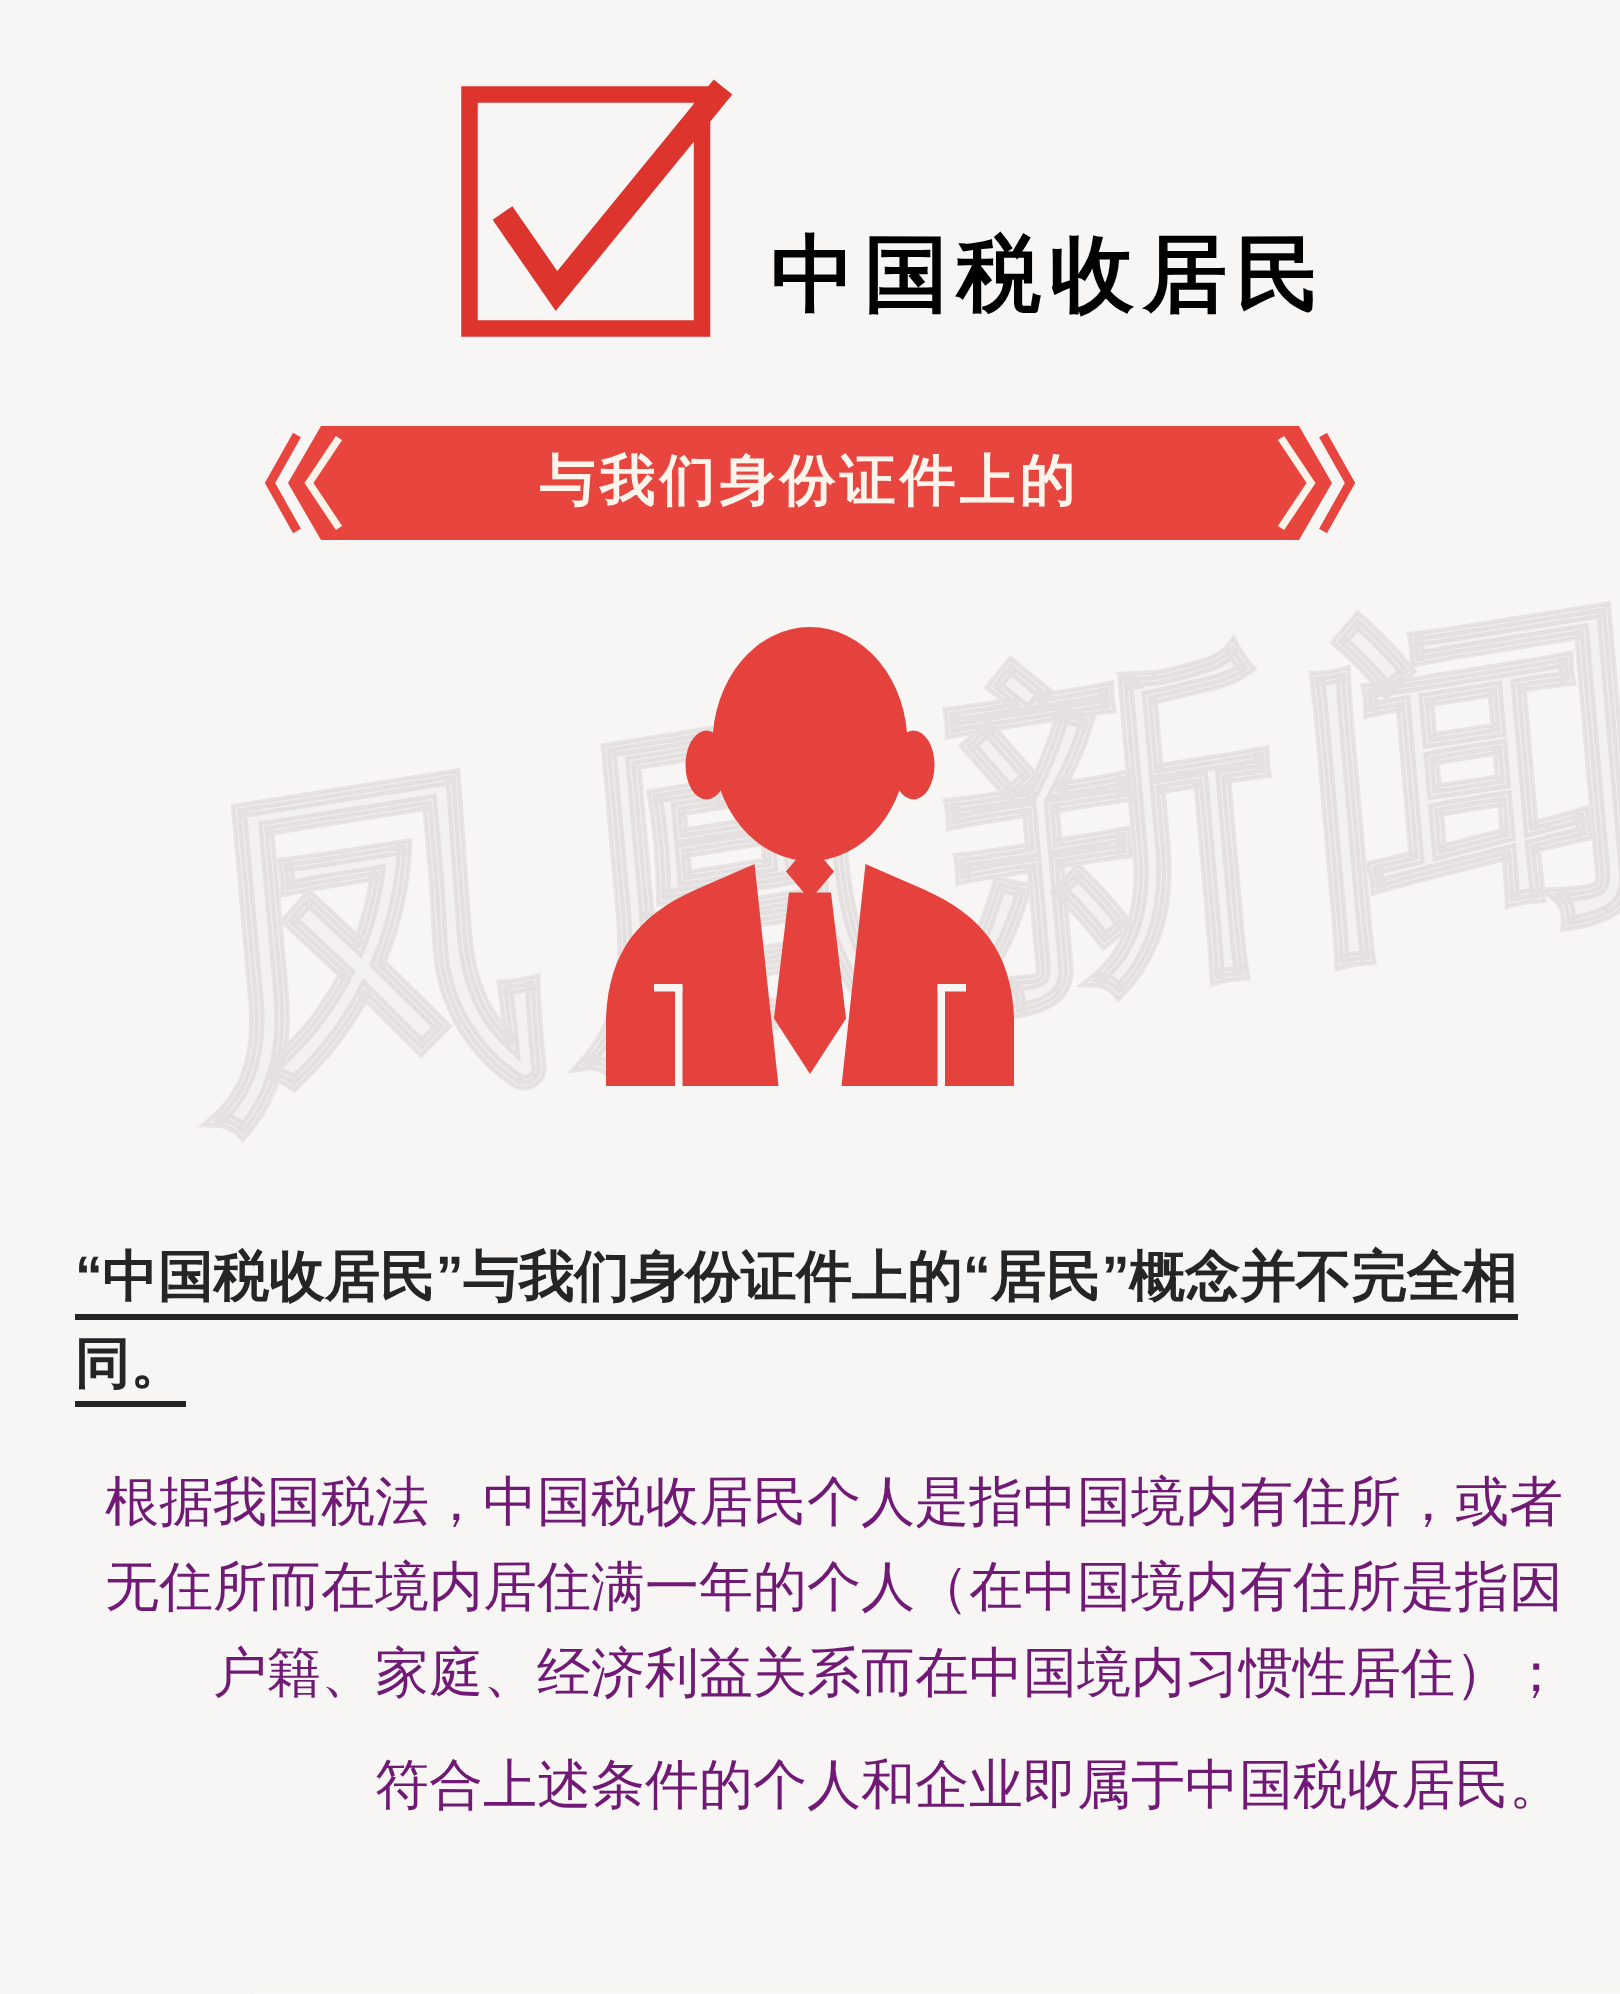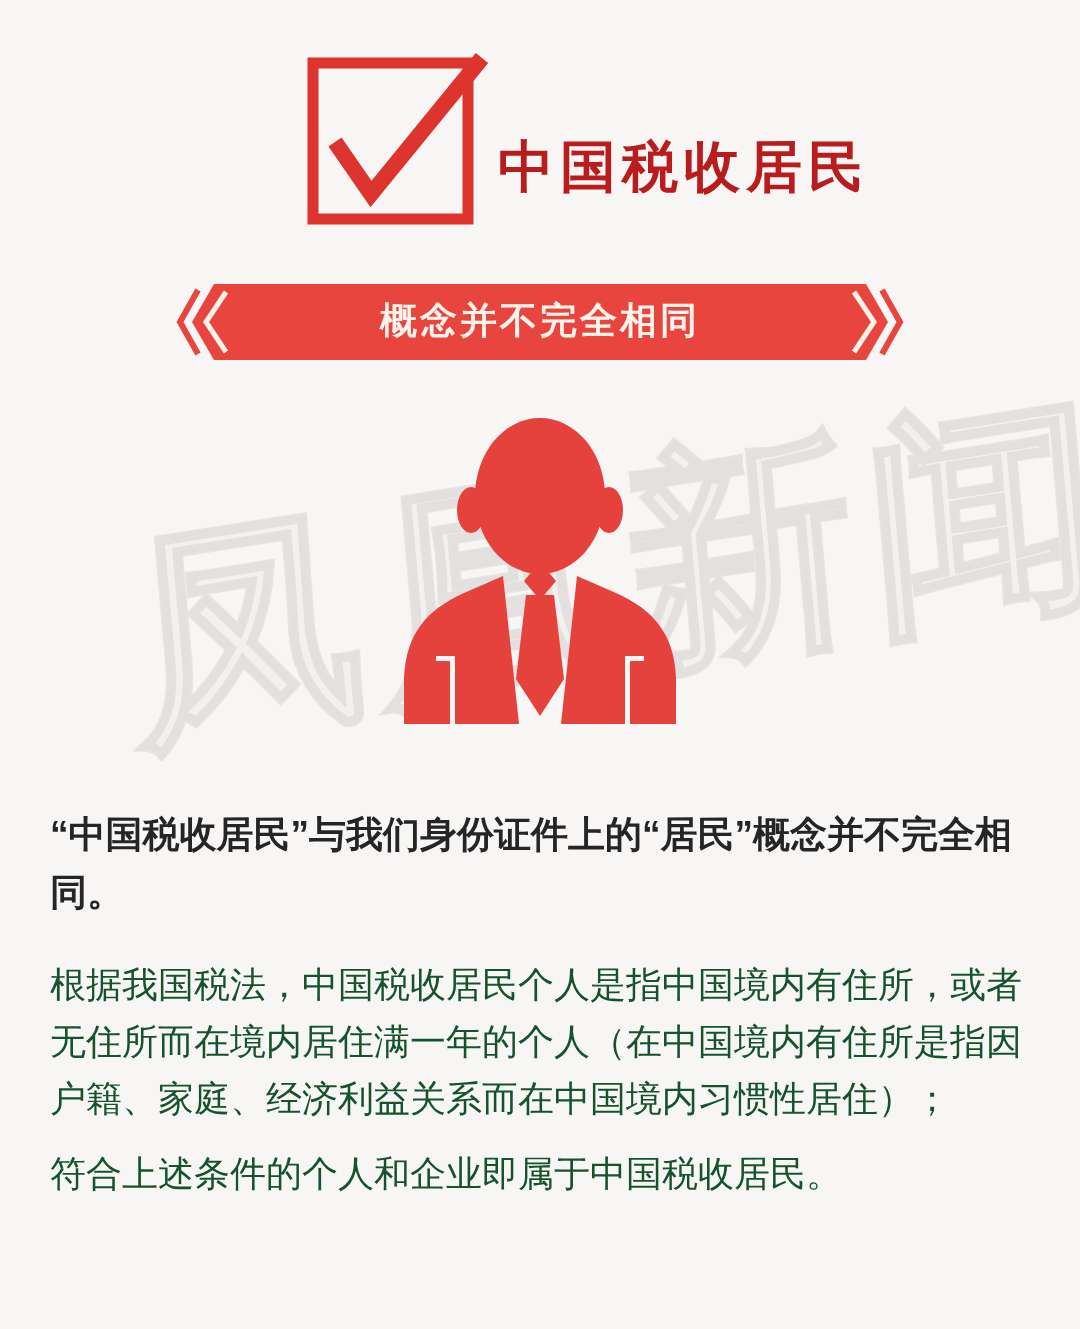--- a/index.html
+++ b/index.html
@@ -7,22 +7,22 @@
     position:relative;
     width:1080px;height:1329px;
     background:#f8f6f5;
     overflow:hidden;
     font-family:"Liberation Sans","DejaVu Sans",sans-serif;
   }
   
   .checkbox-svg{position:absolute;left:303px;top:50px;width:195px;height:180px;}
   .page-title{
     position:absolute;left:498px;top:130px;
-    margin:0;
-    font-size:56px;font-weight:bold;color:#b91c1c;
+    margin:16px;
+    font-size:56px;font-weight:bold;color:#000000;
     letter-spacing:6px;white-space:nowrap;
   }
   
   .ribbon{position:absolute;left:168px;top:283px;width:744px;height:78px;}
   .ribbon svg{position:absolute;left:0;top:0;width:100%;height:100%;}
   .ribbon-label{
     position:absolute;left:0;right:0;top:50%;
     transform:translateY(-53%);
     text-align:center;
     color:#fdf5ec;font-size:37px;font-weight:bold;letter-spacing:3px;
@@ -37,30 +37,32 @@
     transform:rotate(-9deg) skewX(-4deg);
     transform-origin:left center;
     color:rgba(205,196,196,0.10);
     -webkit-text-stroke:3px rgba(175,165,165,0.22);
     z-index:0;
     user-select:none;
   }
   
   .article{position:absolute;left:50px;top:806px;width:992px;z-index:2;}
   .lead{
-    margin:0 0 34px 0;
+    margin:16px 0 34px 0;
     font-size:37px;font-weight:bold;color:#262525;
     line-height:58px;
+    text-decoration:underline;
     text-decoration-thickness:4px;
     text-underline-offset:13px;
   }
   .para{
     margin:0 0 18px 0;
-    font-size:36px;color:#14532d;
+    font-size:36px;color:#701a75;
     line-height:57px;
+    text-align:right;
   }
   .para:last-child{margin-bottom:0;}
 </style>
 </head>
 <body>
 
 <div id="canvas">
 
   <div class="watermark">凤凰新闻</div>
 
@@ -74,21 +76,21 @@
     <svg viewBox="0 0 744 78">
 
       <polyline points="30,7 12,39 30,71" fill="none" stroke="#e8453f" stroke-width="6"></polyline>
       <polyline points="714,7 732,39 714,71" fill="none" stroke="#e8453f" stroke-width="6"></polyline>
 
       <polygon points="46,1 698,1 720,39 698,77 46,77 24,39" fill="#e8453f"></polygon>
 
       <polyline points="58,9 38,39 58,69" fill="none" stroke="#fbf2e8" stroke-width="5"></polyline>
       <polyline points="686,9 706,39 686,69" fill="none" stroke="#fbf2e8" stroke-width="5"></polyline>
     </svg>
-    <div class="ribbon-label">概念并不完全相同</div>
+    <div class="ribbon-label">与我们身份证件上的</div>
   </div>
 
   <svg class="person-svg" viewBox="0 0 284 312">
     <g fill="#e5423d">
 
       <ellipse cx="73" cy="98" rx="14" ry="23"></ellipse>
       <ellipse cx="211" cy="98" rx="14" ry="23"></ellipse>
 
       <ellipse cx="142" cy="84" rx="65" ry="78"></ellipse>
 

